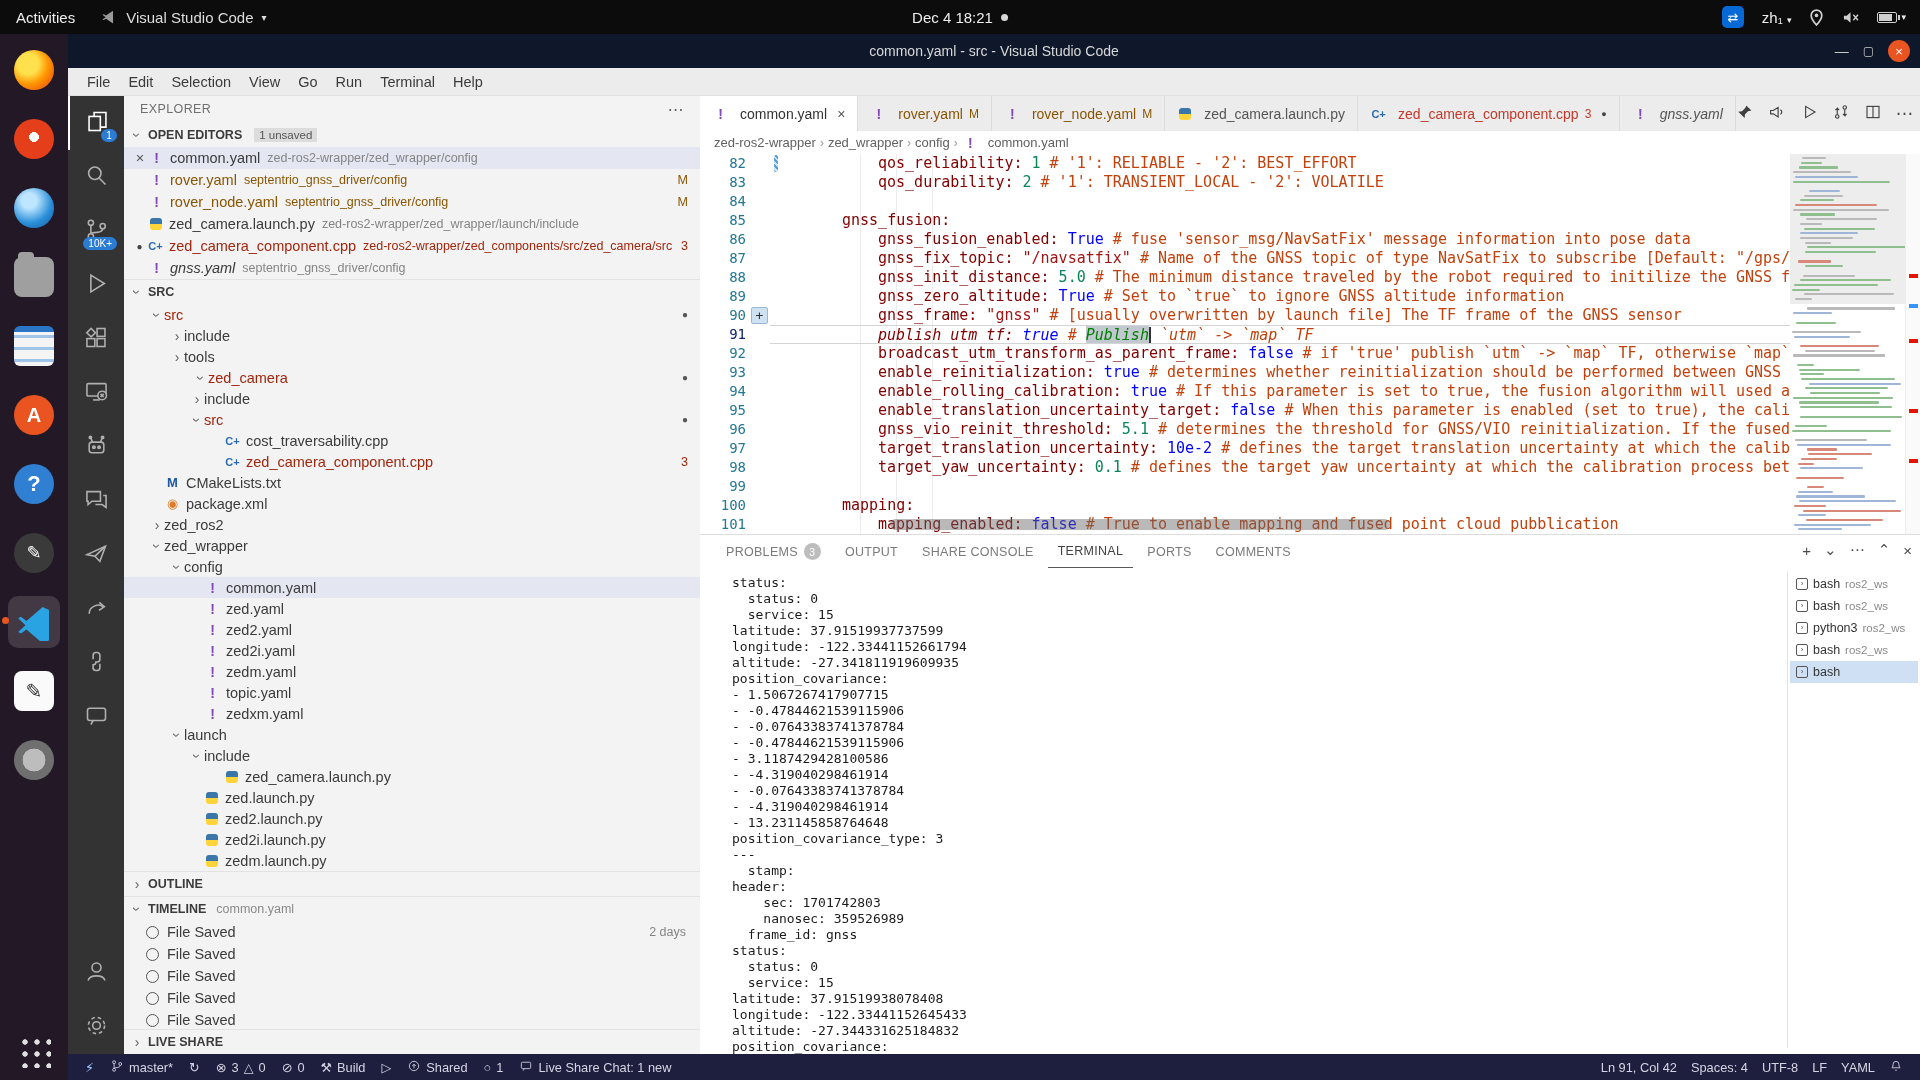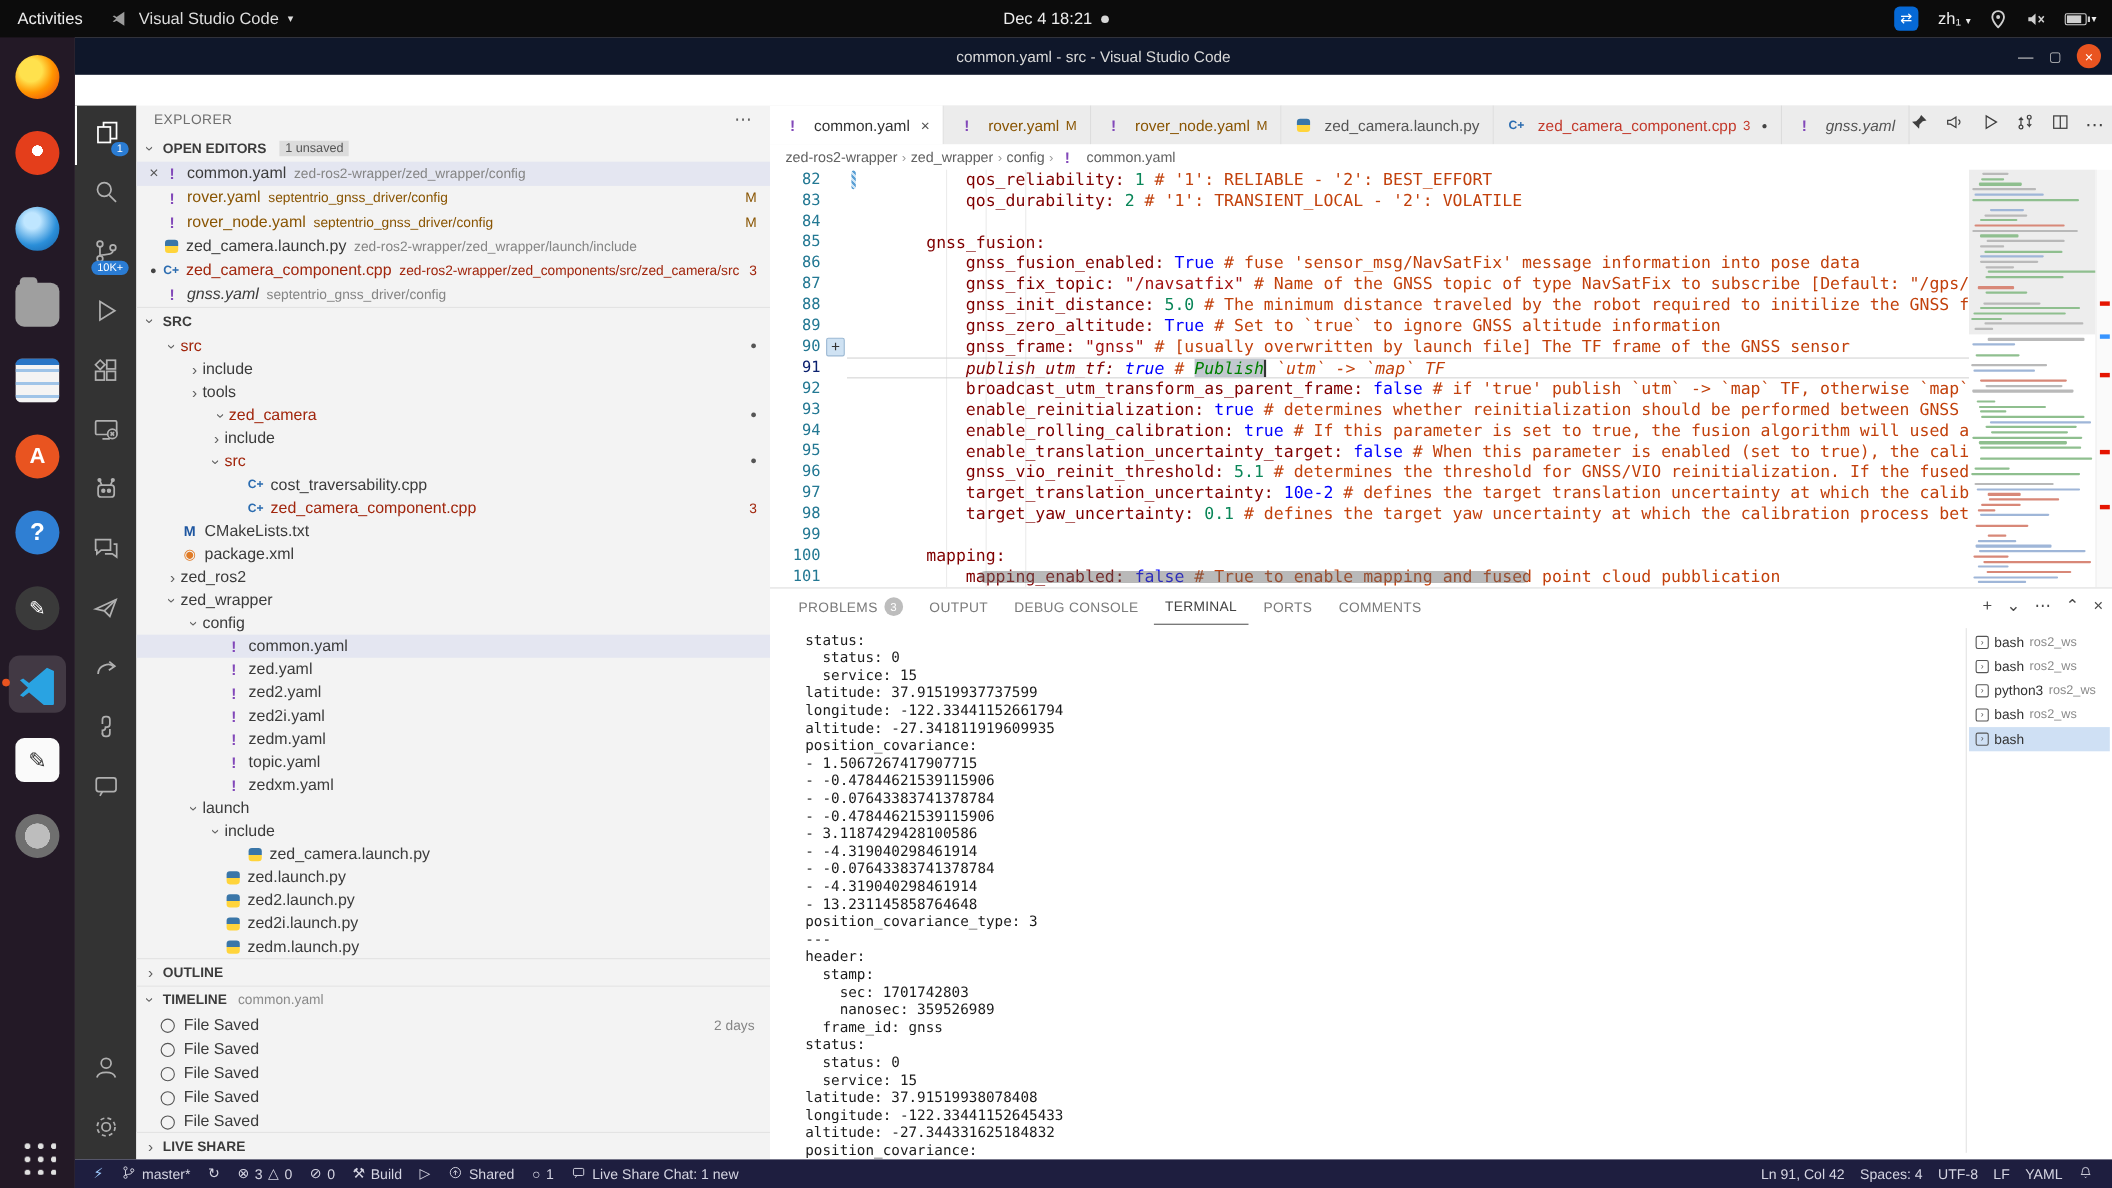--- a/index.html
+++ b/index.html
@@ -240,20 +240,30 @@
 
 <div id="vswin">
   <div id="titlebar">
     <span>common.yaml - src - Visual Studio Code</span>
     <span class="win-controls">
       <span>—</span>
       <span style="font-size:12px">▢</span>
       <span class="wc-close">×</span>
     </span>
   </div>
+  <div id="menubar">
+      <span class="menu-item">File</span>
+      <span class="menu-item">Edit</span>
+      <span class="menu-item">Selection</span>
+      <span class="menu-item">View</span>
+      <span class="menu-item">Go</span>
+      <span class="menu-item">Run</span>
+      <span class="menu-item">Terminal</span>
+      <span class="menu-item">Help</span>
+    </div>
 
   <div id="main">
     <div id="activitybar">
         <div class="ab-item active">
           <span><svg viewBox="0 0 24 24">
               <rect x="4.5" y="7.5" width="10" height="12.5"></rect>
               <path d="M9 7.5V4h10.5v13H15"></path>
             </svg></span>
           <span class="ab-badge">1</span>
         </div>
@@ -807,21 +817,21 @@
       <div id="panel">
         <div id="panel-tabs">
             <div class="ptab">
               <span>PROBLEMS</span>
               <span class="pbadge">3</span>
             </div>
             <div class="ptab">
               <span>OUTPUT</span>
             </div>
             <div class="ptab">
-              <span>DEBUG CONSOLE</span>
+              <span>SHARE CONSOLE</span>
             </div>
             <div class="ptab active">
               <span>TERMINAL</span>
             </div>
             <div class="ptab">
               <span>PORTS</span>
             </div>
             <div class="ptab">
               <span>COMMENTS</span>
             </div>
@@ -845,22 +855,22 @@
             <div class="tline">- -0.47844621539115906</div>
             <div class="tline">- -0.07643383741378784</div>
             <div class="tline">- -0.47844621539115906</div>
             <div class="tline">- 3.1187429428100586</div>
             <div class="tline">- -4.319040298461914</div>
             <div class="tline">- -0.07643383741378784</div>
             <div class="tline">- -4.319040298461914</div>
             <div class="tline">- 13.231145858764648</div>
             <div class="tline">position_covariance_type: 3</div>
             <div class="tline">---</div>
+            <div class="tline">  stamp:</div>
             <div class="tline">header:</div>
-            <div class="tline">  stamp:</div>
             <div class="tline">    sec: 1701742803</div>
             <div class="tline">    nanosec: 359526989</div>
             <div class="tline">  frame_id: gnss</div>
             <div class="tline">status:</div>
             <div class="tline">  status: 0</div>
             <div class="tline">  service: 15</div>
             <div class="tline">latitude: 37.91519938078408</div>
             <div class="tline">longitude: -122.33441152645433</div>
             <div class="tline">altitude: -27.344331625184832</div>
             <div class="tline">position_covariance:</div>

